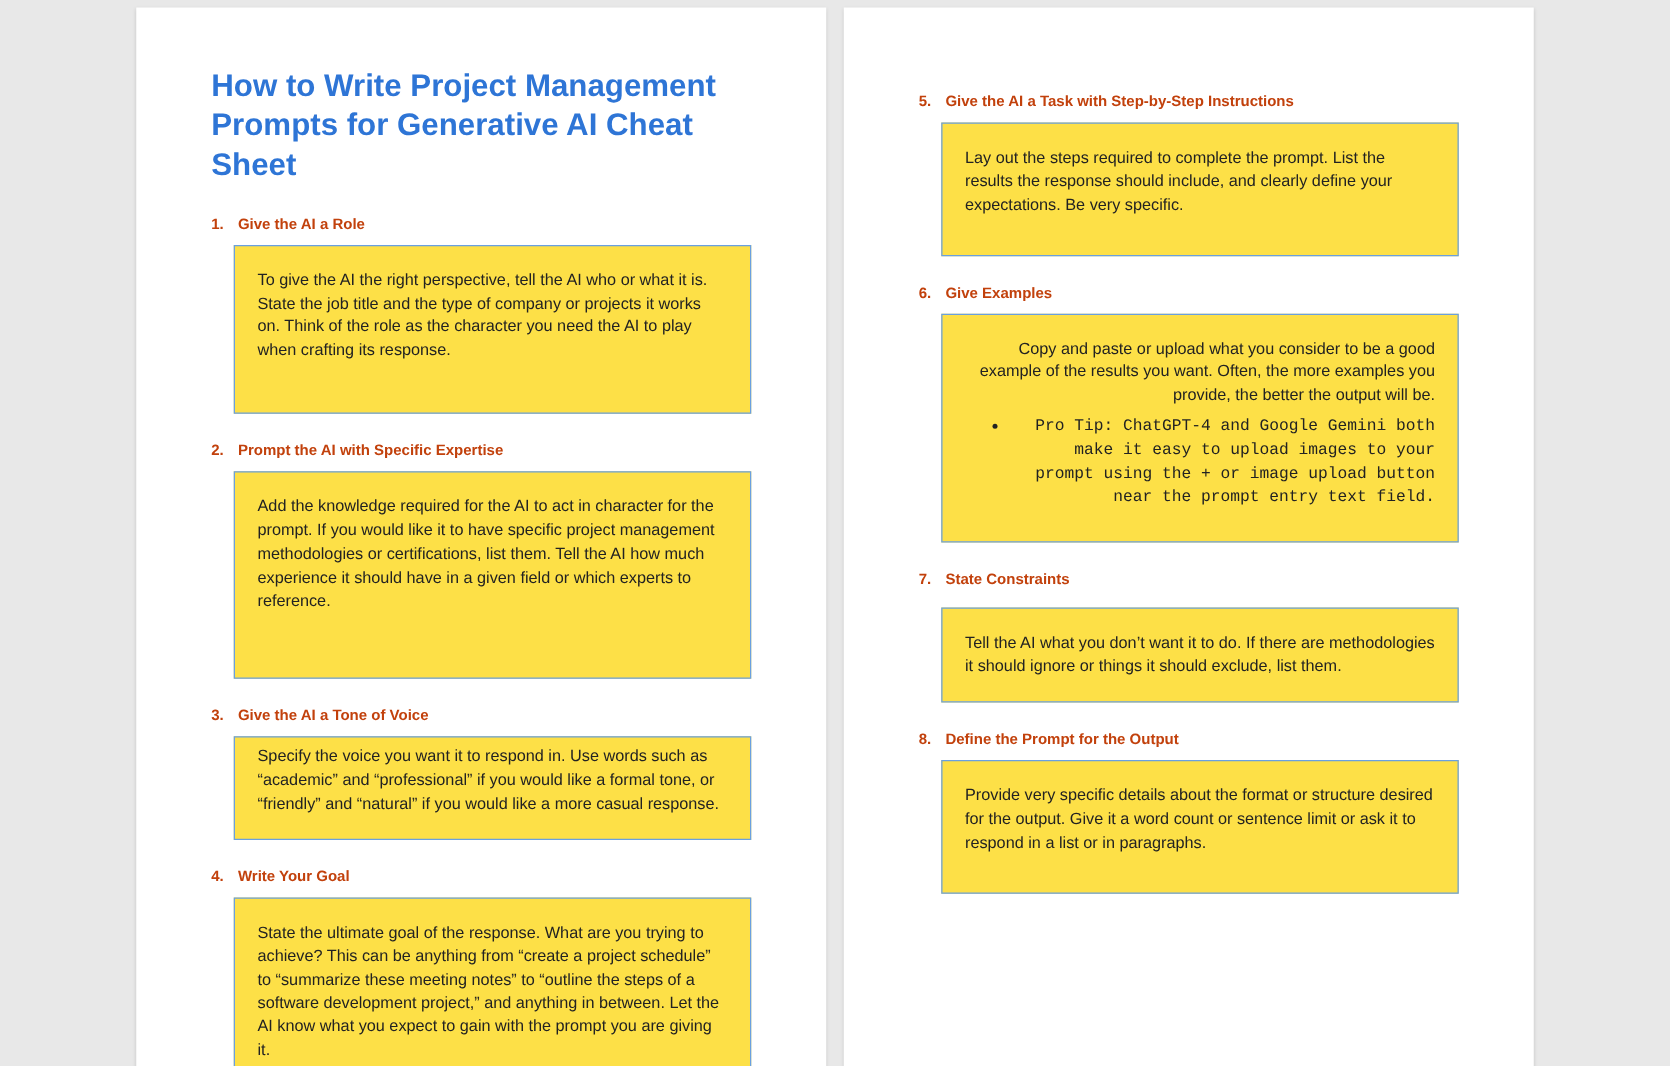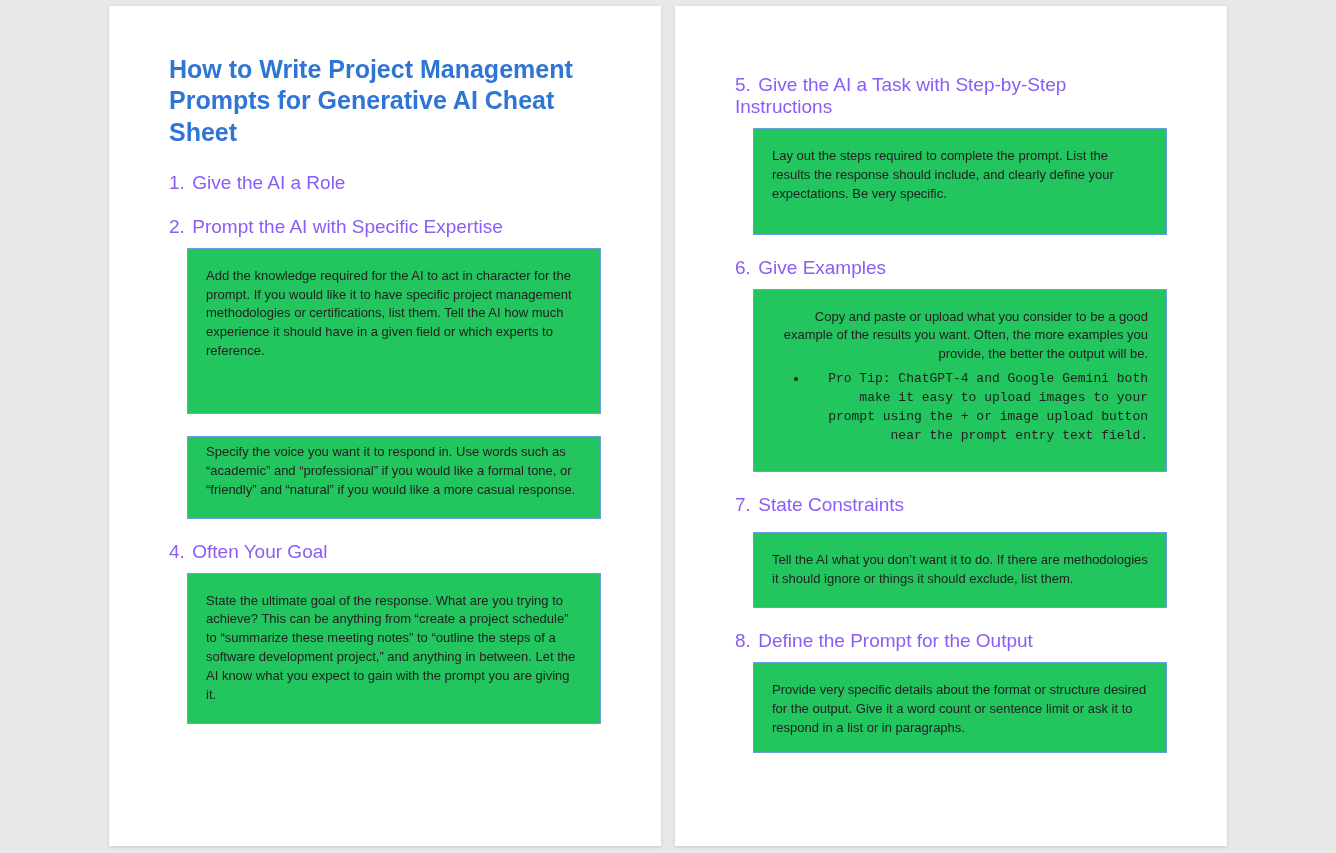--- a/index.html
+++ b/index.html
@@ -25,32 +25,32 @@
     color: #2e75d6;
     font-size: 25px;
     font-weight: bold;
     line-height: 1.25;
     margin: 0 0 24px 0;
   }
   .section {
     margin-bottom: 22px;
   }
   .section-heading {
-    font-weight: normal;
-    font-size: 19px;
-    color: #8b5cf6;
+    font-weight: bold;
+    font-size: 12px;
+    color: #c2410c;
     margin-bottom: 10px;
   }
   .section-heading .num {
     display: inline-block;
     width: 18px;
   }
   .box {
     border: 1px solid #6aa0e0;
-    background: #22c55e;
+    background: #fde047;
     padding: 18px 18px;
     font-size: 13px;
     color: #222;
     line-height: 1.45;
     margin-left: 18px;
   }
   .box-tight {
     padding-top: 6px;
     padding-bottom: 18px;
   }
@@ -70,42 +70,49 @@
 <body>
 
 <div class="page">
   <h1 class="doc-title">How to Write Project Management Prompts for Generative AI Cheat Sheet</h1>
 
   <div class="section">
     <div class="section-heading">
       <span class="num">1.</span>
       <span>Give the AI a Role</span>
     </div>
+    <div class="box" style="padding-bottom:40px;">
+      <span>To give the AI the right perspective, tell the AI who or what it is. State the job title and the type of company or projects it works on. Think of the role as the character you need the AI to play when crafting its response.</span>
+    </div>
   </div>
 
   <div class="section">
     <div class="section-heading">
       <span class="num">2.</span>
       <span>Prompt the AI with Specific Expertise</span>
     </div>
     <div class="box" style="padding-bottom:52px;">
       <span>Add the knowledge required for the AI to act in character for the prompt. If you would like it to have specific project management methodologies or certifications, list them. Tell the AI how much experience it should have in a given field or which experts to reference.</span>
     </div>
   </div>
 
   <div class="section">
+    <div class="section-heading">
+      <span class="num">3.</span>
+      <span>Give the AI a Tone of Voice</span>
+    </div>
     <div class="box box-tight">
       <span>Specify the voice you want it to respond in. Use words such as “academic” and “professional” if you would like a formal tone, or “friendly” and “natural” if you would like a more casual response.</span>
     </div>
   </div>
 
   <div class="section">
     <div class="section-heading">
       <span class="num">4.</span>
-      <span>Often Your Goal</span>
+      <span>Write Your Goal</span>
     </div>
     <div class="box">
       <span>State the ultimate goal of the response. What are you trying to achieve? This can be anything from “create a project schedule” to “summarize these meeting notes” to “outline the steps of a software development project,” and anything in between. Let the AI know what you expect to gain with the prompt you are giving it.</span>
     </div>
   </div>
 </div>
 
 <div class="page page2">
 
   <div class="section">
@@ -139,18 +146,18 @@
     <div class="box" style="margin-top:16px;">
       <span>Tell the AI what you don’t want it to do. If there are methodologies it should ignore or things it should exclude, list them.</span>
     </div>
   </div>
 
   <div class="section">
     <div class="section-heading">
       <span class="num">8.</span>
       <span>Define the Prompt for the Output</span>
     </div>
-    <div class="box" style="padding-bottom:14px;">
+    <div class="box" style="padding-bottom:30px;">
       <span>Provide very specific details about the format or structure desired for the output. Give it a word count or sentence limit or ask it to respond in a list or in paragraphs.</span>
     </div>
   </div>
 
 </div>
 
 </body></html>

